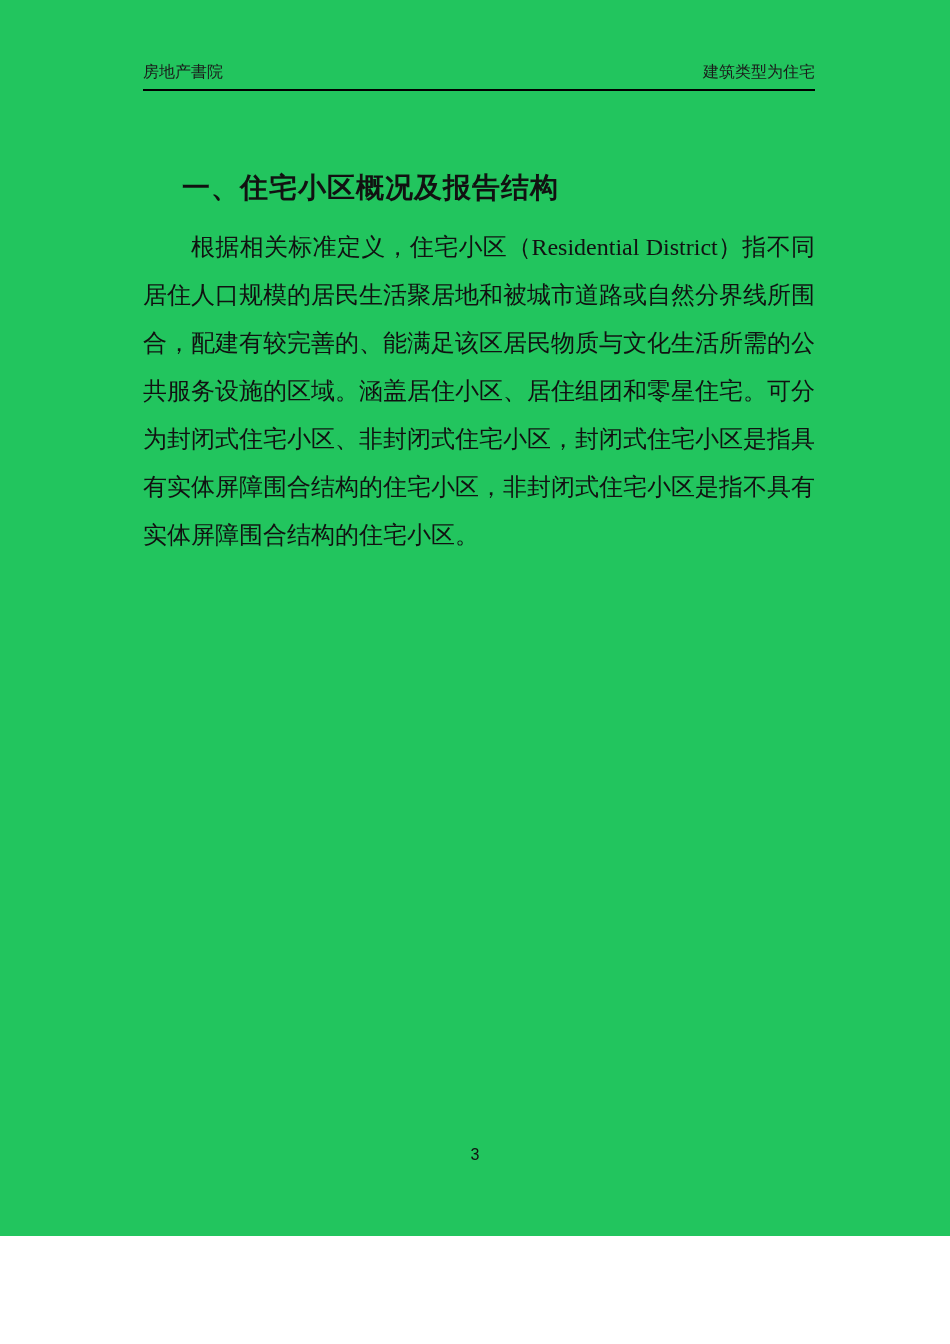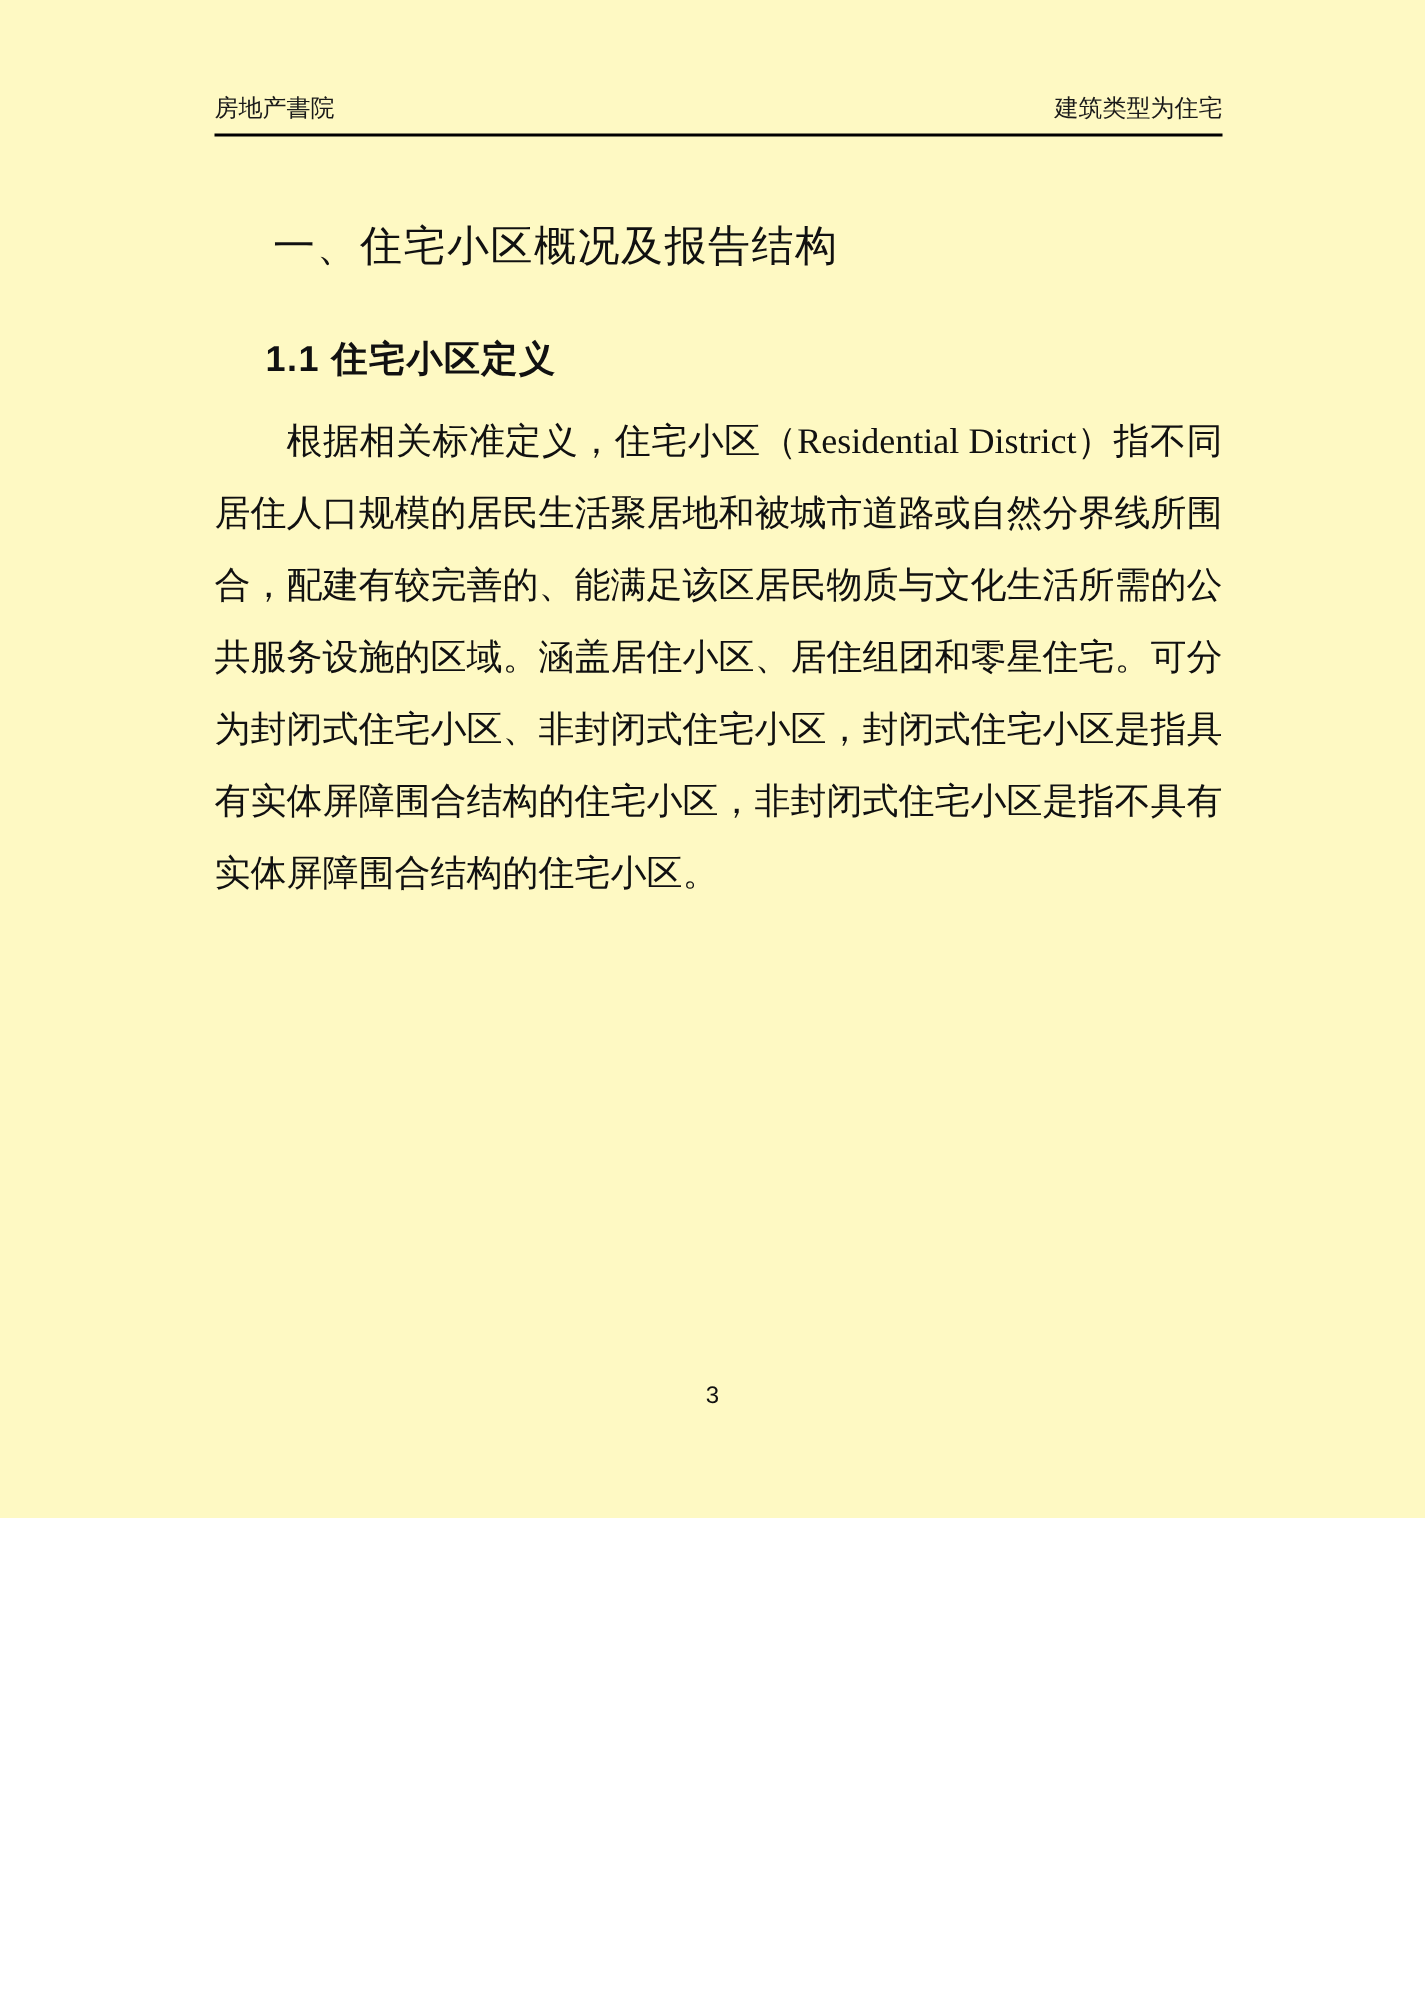--- a/index.html
+++ b/index.html
@@ -7,40 +7,40 @@
   body {
     width: 950px;
     height: 1344px;
     font-family: "Liberation Serif", "DejaVu Serif", serif;
     color: #111111;
     overflow: hidden;
   }
   .page {
     position: relative;
     width: 950px;
-    height: 1012px;
-    background: #fef9c3;
+    height: 1236px;
+    background: #22c55e;
     padding: 62px 135px 16px 143px;
   }
   .header {
     display: flex;
     justify-content: space-between;
     align-items: flex-end;
     font-family: "Liberation Sans", "DejaVu Sans", sans-serif;
     font-size: 16px;
     color: #1a1a1a;
     border-bottom: 2px solid #000000;
     padding-bottom: 6px;
   }
   h1.chapter-title {
     font-family: "Liberation Sans", "DejaVu Sans", sans-serif;
     font-size: 28px;
-    font-weight: normal;
+    font-weight: bold;
     color: #111111;
-    margin: 54px 0 0 39px;
+    margin: 78px 0 0 39px;
     letter-spacing: 1px;
   }
   h2.section-heading {
     font-family: "Liberation Sans", "DejaVu Sans", sans-serif;
     font-size: 24px;
     font-weight: bold;
     color: #111111;
     margin: 40px 0 0 34px;
     letter-spacing: 1px;
   }
@@ -70,21 +70,20 @@
 <div class="page">
 
   <div class="header">
     <span>房地产書院</span>
     <span>建筑类型为住宅</span>
   </div>
 
   <h1 class="chapter-title">一、住宅小区概况及报告结构</h1>
 
   <section>
-    <h2 class="section-heading">1.1 住宅小区定义</h2>
     <p class="body-paragraph">根据相关标准定义，住宅小区（Residential District）指不同居住人口规模的居民生活聚居地和被城市道路或自然分界线所围合，配建有较完善的、能满足该区居民物质与文化生活所需的公共服务设施的区域。涵盖居住小区、居住组团和零星住宅。可分为封闭式住宅小区、非封闭式住宅小区，封闭式住宅小区是指具有实体屏障围合结构的住宅小区，非封闭式住宅小区是指不具有实体屏障围合结构的住宅小区。</p>
   </section>
 
   <section>
   </section>
 
 
   <div class="footer">
     <span>3</span>
   </div>

